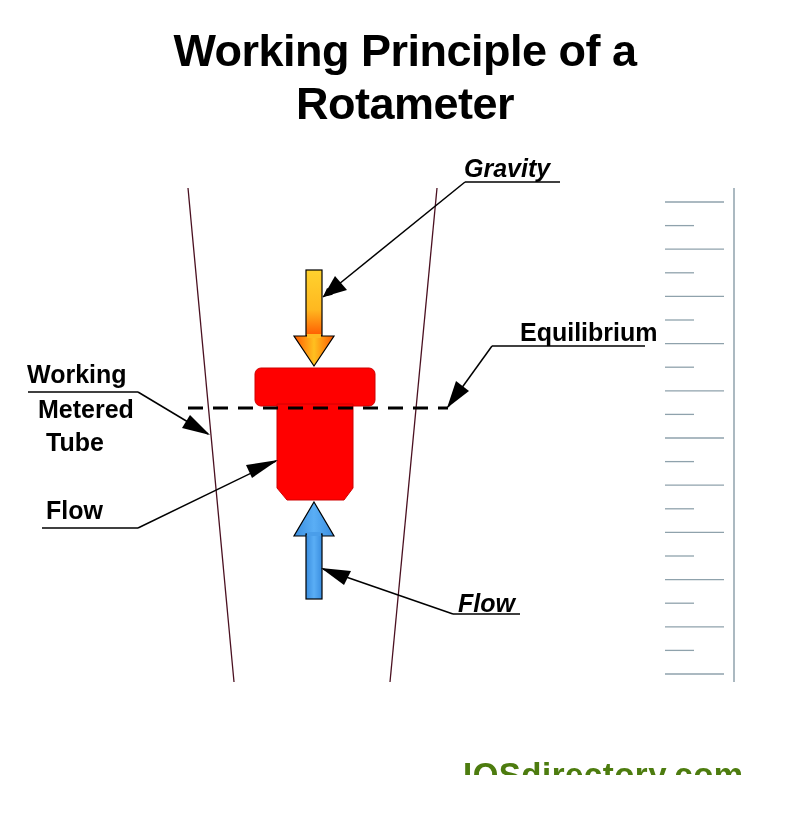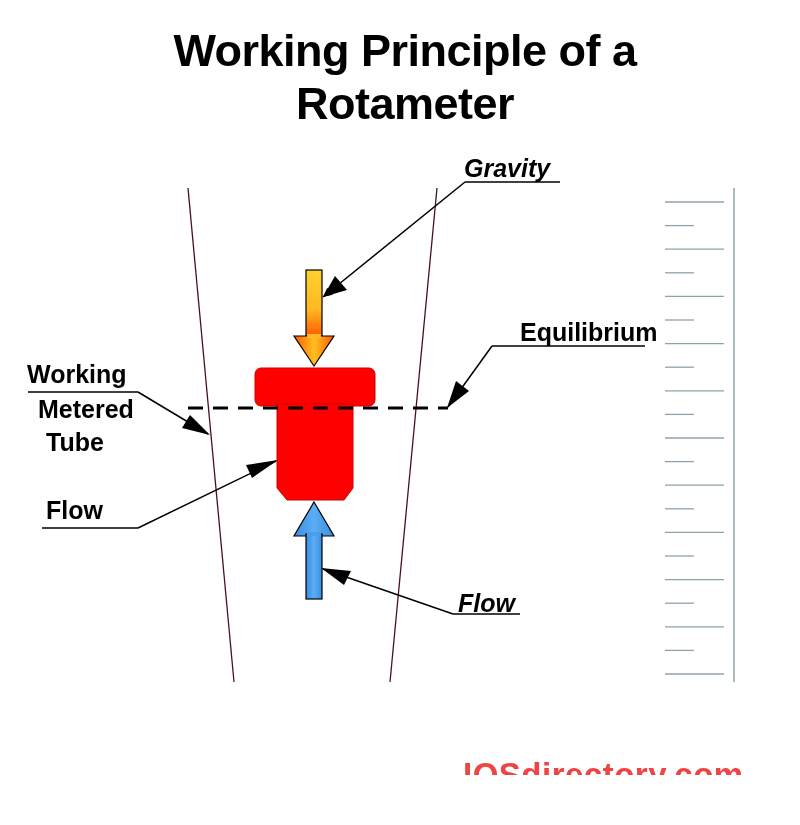--- a/index.html
+++ b/index.html
@@ -1,21 +1,21 @@
 <!DOCTYPE html>
 <html><head>
 <meta charset="utf-8">
 <style>
   html, body { margin: 0; padding: 0; background: #ffffff; }
   body { width: 800px; height: 825px; position: relative; overflow: hidden; font-family: "Liberation Sans", sans-serif; }
   #title { position: absolute; left: 0; top: 24px; width: 810px; text-align: center; font-weight: bold; font-size: 45px; line-height: 53px; color: #000; letter-spacing: -0.5px; }
   #title span { display: block; }
   svg#diagram { position: absolute; left: 0; top: 0; }
   .lbl { position: absolute; font-weight: bold; font-size: 25px; color: #000; line-height: 28px; white-space: nowrap; }
-  #watermark { position: absolute; left: 463px; top: 756px; height: 19px; overflow: hidden; font-weight: bold; font-size: 33px; line-height: 38px; color: #ef4444; letter-spacing: 0.5px; }
+  #watermark { position: absolute; left: 463px; top: 756px; height: 19px; overflow: hidden; font-weight: bold; font-size: 33px; line-height: 38px; color: #4d7c0f; letter-spacing: 0.5px; }
 </style>
 </head>
 <body>
 
 <div id="title">
   <span>Working Principle of a</span>
   <span>Rotameter</span>
 </div>
 
 <svg id="diagram" width="800" height="825" viewBox="0 0 800 825">

